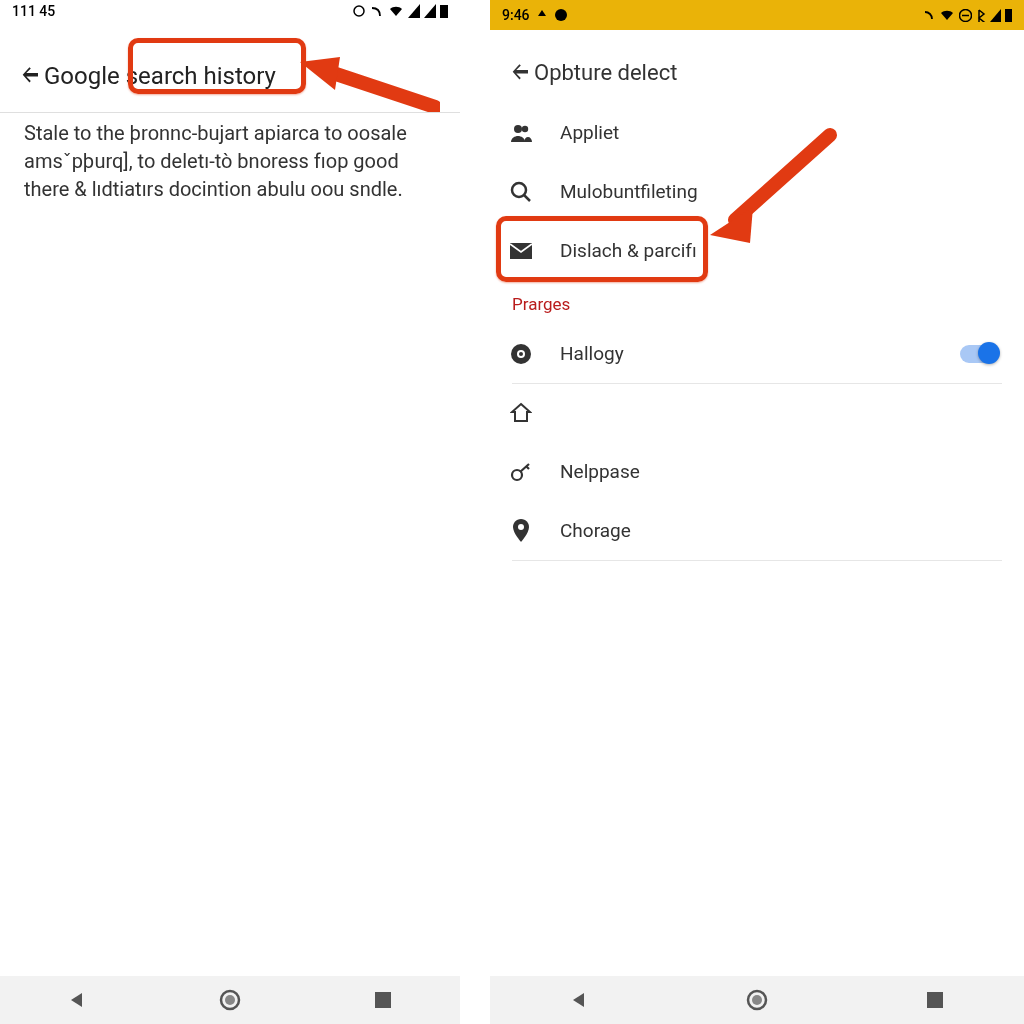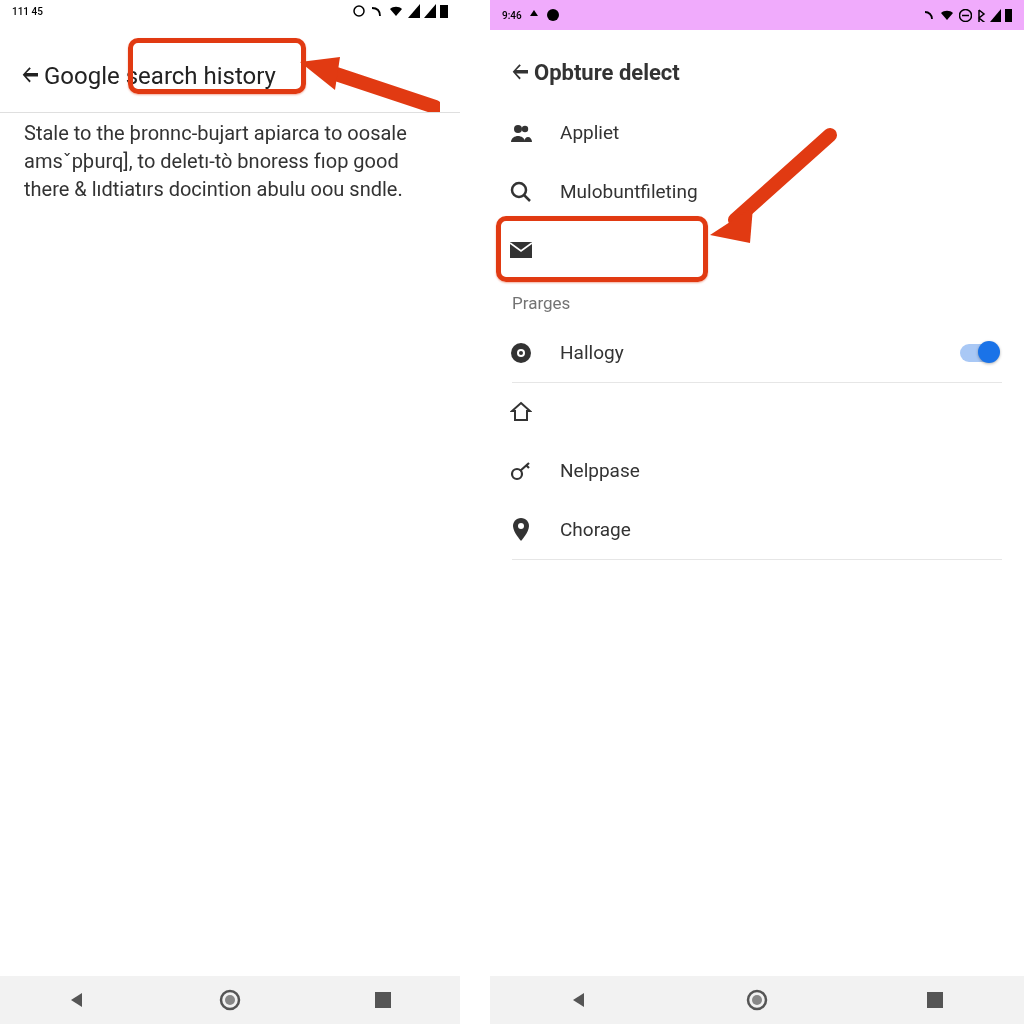--- a/index.html
+++ b/index.html
@@ -1,38 +1,38 @@
 <!DOCTYPE html>
 <html><head>
 <meta charset="utf-8">
 <style>
 * { margin: 0; padding: 0; box-sizing: border-box; font-family: Roboto, Arial, sans-serif; }
 body { display: flex; width: 1024px; height: 1024px; background: #fff; }
 .phone { position: relative; width: 512px; height: 1024px; background: #fff; display: flex; flex-direction: column; }
 .phone.left { border-right: 30px solid #fff; width: 490px; }
 .phone.right { flex: 1; }
 
-.statusbar { height: 22px; display: flex; justify-content: space-between; align-items: center; padding: 0 12px; font-size: 10px; font-weight: 500; gap: 44px; }
+.statusbar { height: 22px; display: flex; justify-content: space-between; align-items: center; padding: 0 12px; font-size: 14px; font-weight: 500; gap: 44px; }
 .statusbar .right-icons { display: flex; gap: 4px; align-items: center; }
-.phone.right .statusbar { background: #f0abfc; height: 30px; }
+.phone.right .statusbar { background: #eab308; height: 30px; }
 
 .header { display: flex; align-items: center; padding: 18px 20px; }
 .phone.left .header { padding-top: 40px; }
 .phone.right .header { padding-top: 30px; padding-bottom: 18px; }
 .header h1 { font-size: 24px; font-weight: 400; color: #222; }
-.phone.right .header h1 { font-size: 22px; font-weight: 700; color: #333; }
+.phone.right .header h1 { font-size: 22px; font-weight: 400; color: #333; }
 .back-arrow { width: 24px; height: 24px; display: flex; align-items: center; justify-content: center; cursor: pointer; }
 
 .description { padding: 6px 24px 24px 24px; color: #333; font-size: 20px; line-height: 1.4; }
 .phone.left .content-divider { border-bottom: 1px solid #dfdfdf; margin-top: 4px; }
 
 .menu-item { display: flex; align-items: center; padding: 18px 20px; gap: 28px; cursor: pointer; }
 .menu-item .icon { width: 22px; height: 22px; display: flex; align-items: center; justify-content: center; flex-shrink: 0; }
 .menu-item .label { font-size: 19px; color: #333; flex: 1; }
-.section-header { padding: 14px 22px 10px 22px; font-size: 17px; color: #737373; }
+.section-header { padding: 14px 22px 10px 22px; font-size: 17px; color: #b91c1c; }
 .divider { height: 1px; background: #e6e6e6; margin: 0 22px; }
 
 .toggle { width: 38px; height: 18px; background: #a9c8f5; border-radius: 10px; position: relative; margin-right: 6px; }
 .toggle .knob { position: absolute; right: -2px; top: -3px; width: 22px; height: 22px; background: #1a73e8; border-radius: 50%; box-shadow: 0 1px 3px rgba(0,0,0,.3); }
 
 .navbar { height: 48px; background: #f2f2f2; display: flex; align-items: center; justify-content: space-around; margin-top: auto; }
 .navbar .nav-btn { width: 22px; height: 22px; display:flex; align-items:center; justify-content:center; }
 
 
 .highlight-box { position: absolute; border: 5px solid #e13a12; border-radius: 10px; pointer-events: none; box-shadow: 0 1px 2px rgba(225,58,18,.4); }
@@ -172,20 +172,21 @@
         </div>
         <div class="label">Mulobuntfileting</div>
       </div>
       <div class="menu-item">
         <div class="icon">
           <svg width="22" height="18">
             <rect width="22" height="16" y="1" fill="#333"></rect>
             <path d="M0 2l11 8 11-8" fill="none" stroke="#fff" stroke-width="1.8"></path>
           </svg>
         </div>
+        <div class="label">Dislach &amp; parcifı</div>
       </div>
     </div>
 
   <div class="section-header">Prarges</div>
 
   <div id="bottom-items">
       <div class="menu-item">
         <div class="icon">
           <svg width="22" height="22">
             <circle cx="11" cy="11" r="10" fill="#333"></circle>

